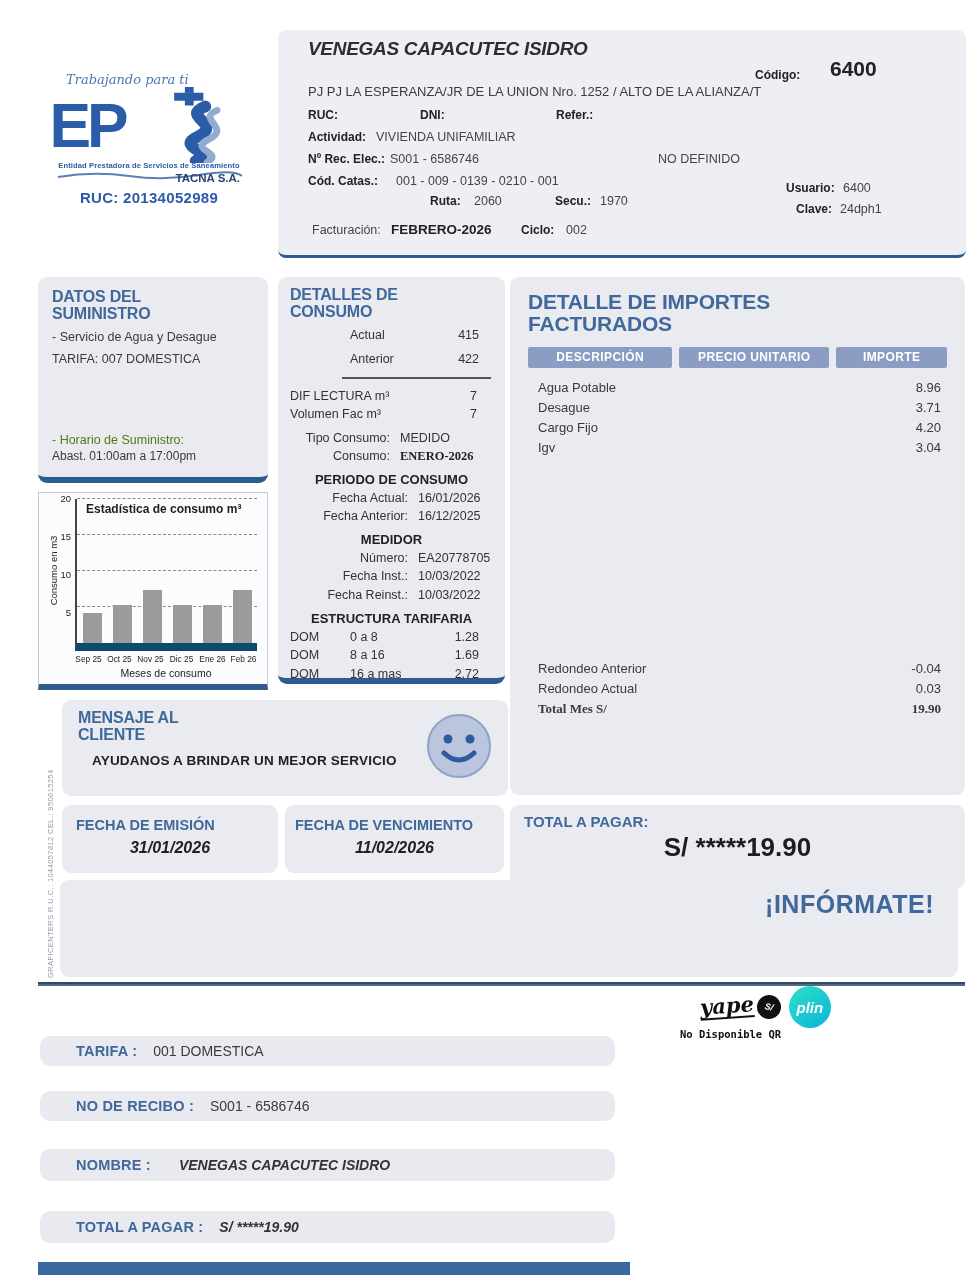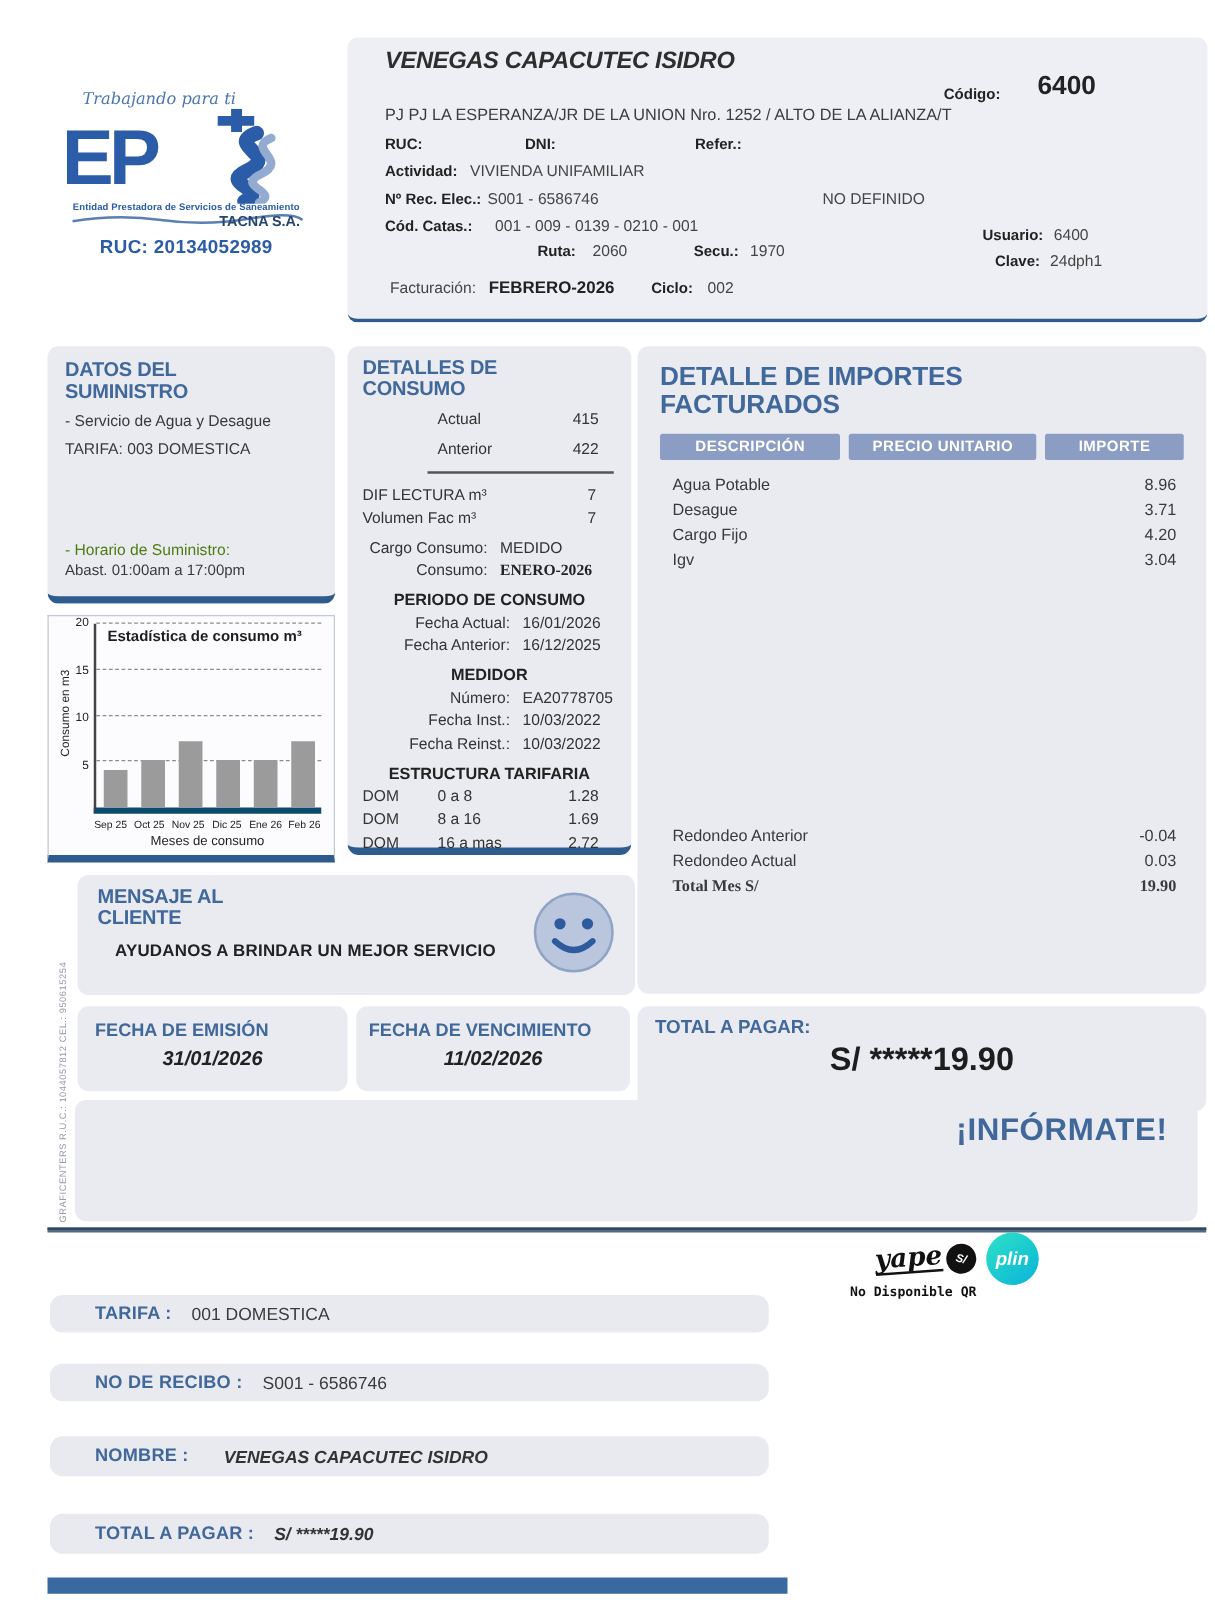--- a/index.html
+++ b/index.html
@@ -29,21 +29,21 @@
   
   .datos-box { left:38px; top:277px; width:230px; height:206px; border-bottom:6px solid #2f5c8f; padding:12px 14px; }
   .t16 { font-size:16px; width:160px; }
   .d-line { font-size:12.5px; color:#3a3a3a; margin-top:8px; }
   .d-horario { position:absolute; left:14px; bottom:14px; }
   .d-hlabel { font-size:12.5px; font-weight:normal; color:#4d7c0f; }
   .d-hvalue { font-size:12px; color:#3a3a3a; margin-top:2px; }
 
   
   .chart-box { position:absolute; left:38px; top:492px; width:230px; height:198px; background:#fcfcfe; border:1px solid #c3c8d6; border-bottom:6px solid #2f5c8f; }
-  .chart-plot { position:absolute; left:36px; top:6px; width:182px; height:152px; border-left:2px solid #444; border-bottom:5px solid #0c4a6e; }
+  .chart-plot { position:absolute; left:36px; top:6px; width:182px; height:152px; border-left:2px solid #444; border-bottom:8px solid #0c4a6e; }
   .grid-line { position:absolute; left:0; right:0; border-top:1px dashed #8c8c8c; }
   .chart-bars { position:absolute; left:0; right:0; top:0; bottom:0; display:flex; align-items:flex-end; justify-content:space-around; }
   .bar { width:19px; background:#9b9b9b; }
   .chart-title { position:absolute; left:9px; top:3px; font-size:12px; font-weight:bold; color:#1e1e1e; white-space:nowrap; }
   .chart-yticks { position:absolute; left:12px; top:6px; width:20px; height:152px; }
   .ytick { position:absolute; right:0; font-size:9.5px; color:#222; }
   .chart-ylabel { position:absolute; left:-36px; top:72px; width:100px; text-align:center; transform:rotate(-90deg); font-size:9.5px; color:#222; }
   .chart-xcats { position:absolute; left:34px; top:161px; width:186px; display:flex; }
   .xcat { flex:1; text-align:center; font-size:8.3px; color:#222; white-space:nowrap; }
   .chart-xlabel { position:absolute; left:36px; top:174px; width:182px; text-align:center; font-size:10.5px; color:#222; }
@@ -158,21 +158,21 @@
     <span class="h-abs h-val" style="left:562px;top:172px">24dph1</span>
     <span class="h-abs h-val" style="left:34px;top:193px">Facturación:</span>
     <span class="h-abs h-lbl" style="left:113px;top:192px;font-size:13.5px">FEBRERO-2026</span>
     <span class="h-abs h-lbl" style="left:243px;top:193px">Ciclo:</span>
     <span class="h-abs h-val" style="left:288px;top:193px">002</span>
   </div>
 
   <div class="box datos-box">
     <div class="sec-title t16">DATOS DEL SUMINISTRO</div>
     <div class="d-line">- Servicio de Agua y Desague</div>
-    <div class="d-line">TARIFA: 003 DOMESTICA</div>
+    <div class="d-line">TARIFA: 007 DOMESTICA</div>
     <div class="d-horario">
       <div class="d-hlabel">- Horario de Suministro:</div>
       <div class="d-hvalue">Abast. 01:00am a 17:00pm</div>
     </div>
   </div>
 
   <div class="chart-box">
     <div class="chart-ylabel">Consumo en m3</div>
     <div class="chart-yticks">
         <div class="ytick" style="bottom: calc(25% - 5px);">5</div>
@@ -225,21 +225,21 @@
         <div class="c-row">
           <span>DIF LECTURA m³</span>
           <span class="dif-value">7</span>
         </div>
         <div class="c-row">
           <span>Volumen Fac m³</span>
           <span class="dif-value">7</span>
         </div>
       </div>
     <div class="c-row kv" style="margin-top:6px">
-      <span class="kv-label w100">Cargo Consumo:</span>
+      <span class="kv-label w100">Tipo Consumo:</span>
       <span class="kv-value">MEDIDO</span>
     </div>
     <div class="c-row kv">
       <span class="kv-label w100">Consumo:</span>
       <span class="kv-value bold">ENERO-2026</span>
     </div>
     <div class="c-subtitle">PERIODO DE CONSUMO</div>
     <div>
         <div class="c-row kv">
           <span class="kv-label" style="width: 118px;">Fecha Actual:</span>

